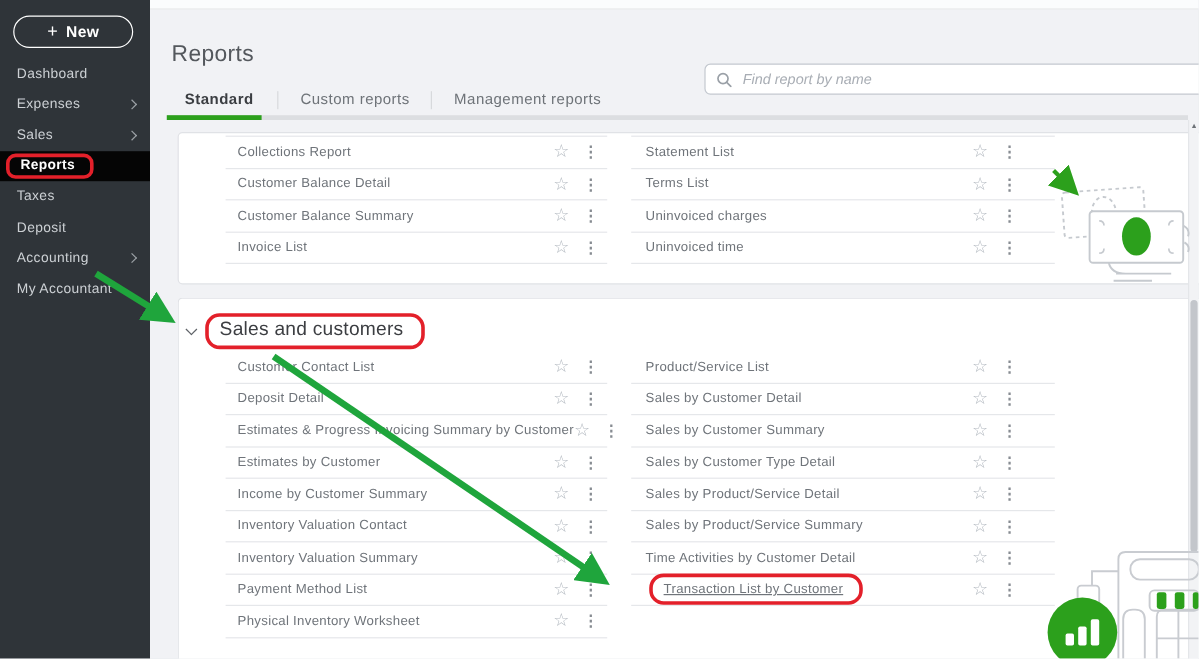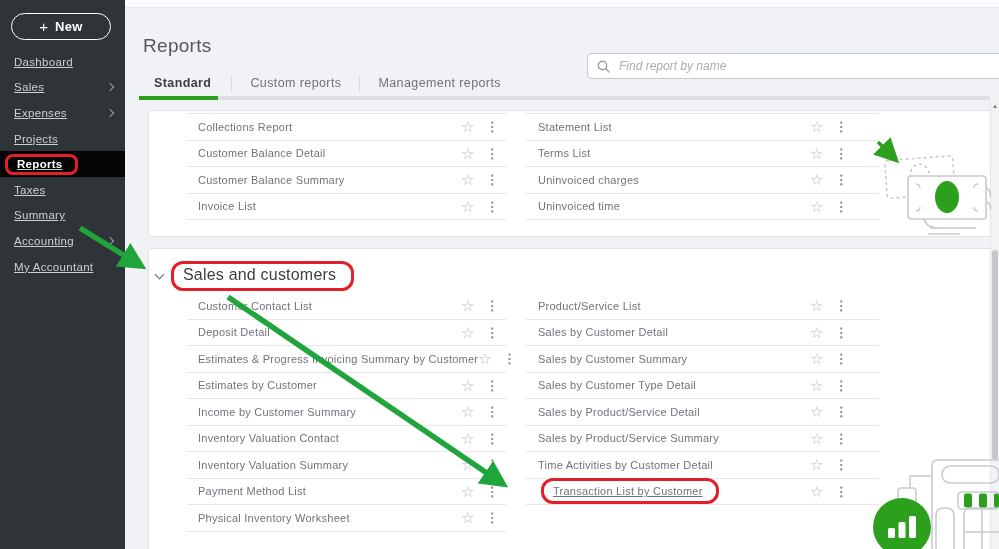--- a/index.html
+++ b/index.html
@@ -8,21 +8,21 @@
 
   
   #sidebar{position:absolute;left:0;top:0;width:125px;height:549px;background:#2f3439;z-index:2;}
   #new-btn{position:absolute;left:11px;top:13px;width:100px;height:27px;background:transparent;
     border:1.5px solid #fff;border-radius:14px;color:#fff;font-size:13px;display:flex;
     align-items:center;justify-content:center;gap:7px;cursor:pointer;}
   #new-btn .plus{font-size:15px;font-weight:400;line-height:1;}
   #new-btn .nlabel{font-weight:700;letter-spacing:.3px;}
   #sidebar-nav{position:absolute;left:0;top:49px;width:125px;}
   .nav-item{height:25.6px;display:flex;align-items:center;padding:0 12px 0 14px;
-    color:#ccd0d4;font-size:11.5px;letter-spacing:.3px;cursor:pointer;text-decoration:underline;}
+    color:#ccd0d4;font-size:11.5px;letter-spacing:.3px;cursor:pointer;}
   .nav-item.dark{background:#050505;}
   .nav-item.active .nav-label{color:#fff;font-weight:700;}
   .nav-chev{width:6px;height:6px;border-right:1.5px solid #9da2a7;border-top:1.5px solid #9da2a7;
     transform:rotate(45deg);margin-left:auto;}
   .nav-label{white-space:nowrap;}
   .nav-label.annotated{border:3px solid #e3202a;border-radius:8px;padding:1px 12px 2px 9px;margin-left:-9px;}
 
   
   #main{position:absolute;left:125px;top:0;width:874px;height:549px;}
   #top-strip{position:absolute;left:0;top:0;width:874px;height:8px;background:#fbfcfd;border-bottom:1px solid #e6e8ea;}
@@ -84,38 +84,35 @@
   <aside id="sidebar">
     <button id="new-btn">
       <span class="plus">+</span>
       <span class="nlabel">New</span>
     </button>
     <nav id="sidebar-nav">
         <div class="nav-item">
           <span class="nav-label">Dashboard</span>
         </div>
         <div class="nav-item">
+          <span class="nav-label">Expenses</span>
+          <span class="nav-chev"></span>
+        </div>
+        <div class="nav-item">
           <span class="nav-label">Sales</span>
           <span class="nav-chev"></span>
         </div>
-        <div class="nav-item">
-          <span class="nav-label">Expenses</span>
-          <span class="nav-chev"></span>
-        </div>
-        <div class="nav-item">
-          <span class="nav-label">Projects</span>
-        </div>
         <div class="nav-item dark active">
           <span class="nav-label annotated">Reports</span>
         </div>
         <div class="nav-item">
           <span class="nav-label">Taxes</span>
         </div>
         <div class="nav-item">
-          <span class="nav-label">Summary</span>
+          <span class="nav-label">Deposit</span>
         </div>
         <div class="nav-item">
           <span class="nav-label">Accounting</span>
           <span class="nav-chev"></span>
         </div>
         <div class="nav-item">
           <span class="nav-label">My Accountant</span>
         </div>
       </nav>
   </aside>

